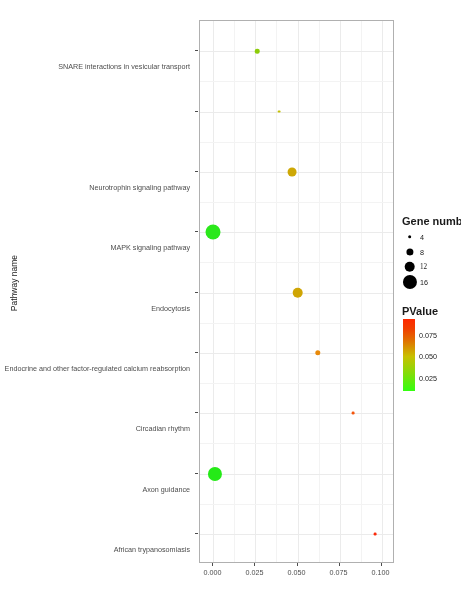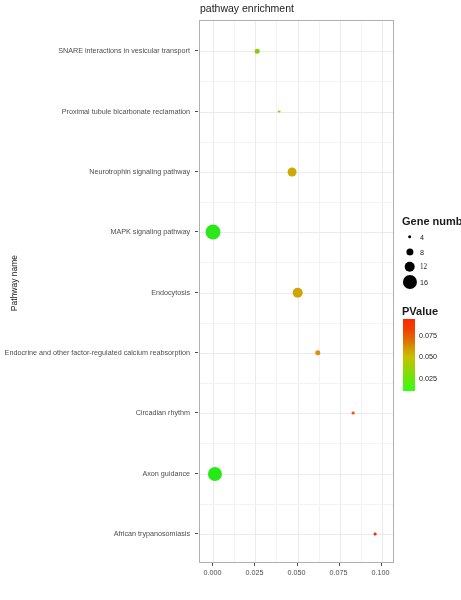--- a/index.html
+++ b/index.html
@@ -86,20 +86,21 @@
 
   
   .ytick-label {
     position: absolute;
     right: 0;
     font-size: 7.2px;
     color: #4d4d4d;
     text-align: right;
     white-space: nowrap;
     transform: translateY(-50%);
+    margin-top: 16px;
   }
   #y-tick-labels {
     position: absolute;
     left: 0;
     top: 0;
     width: 190px;
     height: 600px;
   }
   .ytick-mark {
     position: absolute;
@@ -194,27 +195,25 @@
     color: #1a1a1a;
     white-space: nowrap;
     transform: translateY(-50%);
   }
 </style>
 </head>
 <body>
 
 <div id="figure">
 
-  <div id="chart-title">pathway enrichment</div>
 
   <div id="y-axis-title">Pathway name</div>
 
   <div id="y-tick-labels">
       <div class="ytick-label" style="top: 50.17px;">SNARE interactions in vesicular transport</div>
-      <div class="ytick-label" style="top: 110.5px;">Proximal tubule bicarbonate reclamation</div>
       <div class="ytick-label" style="top: 170.83px;">Neurotrophin signaling pathway</div>
       <div class="ytick-label" style="top: 231.17px;">MAPK signaling pathway</div>
       <div class="ytick-label" style="top: 291.5px;">Endocytosis</div>
       <div class="ytick-label" style="top: 351.83px;">Endocrine and other factor-regulated calcium reabsorption</div>
       <div class="ytick-label" style="top: 412.17px;">Circadian rhythm</div>
       <div class="ytick-label" style="top: 472.5px;">Axon guidance</div>
       <div class="ytick-label" style="top: 532.83px;">African trypanosomiasis</div>
     </div>
   <div id="y-tick-marks">
       <div class="ytick-mark" style="top: 50.17px;"></div>

